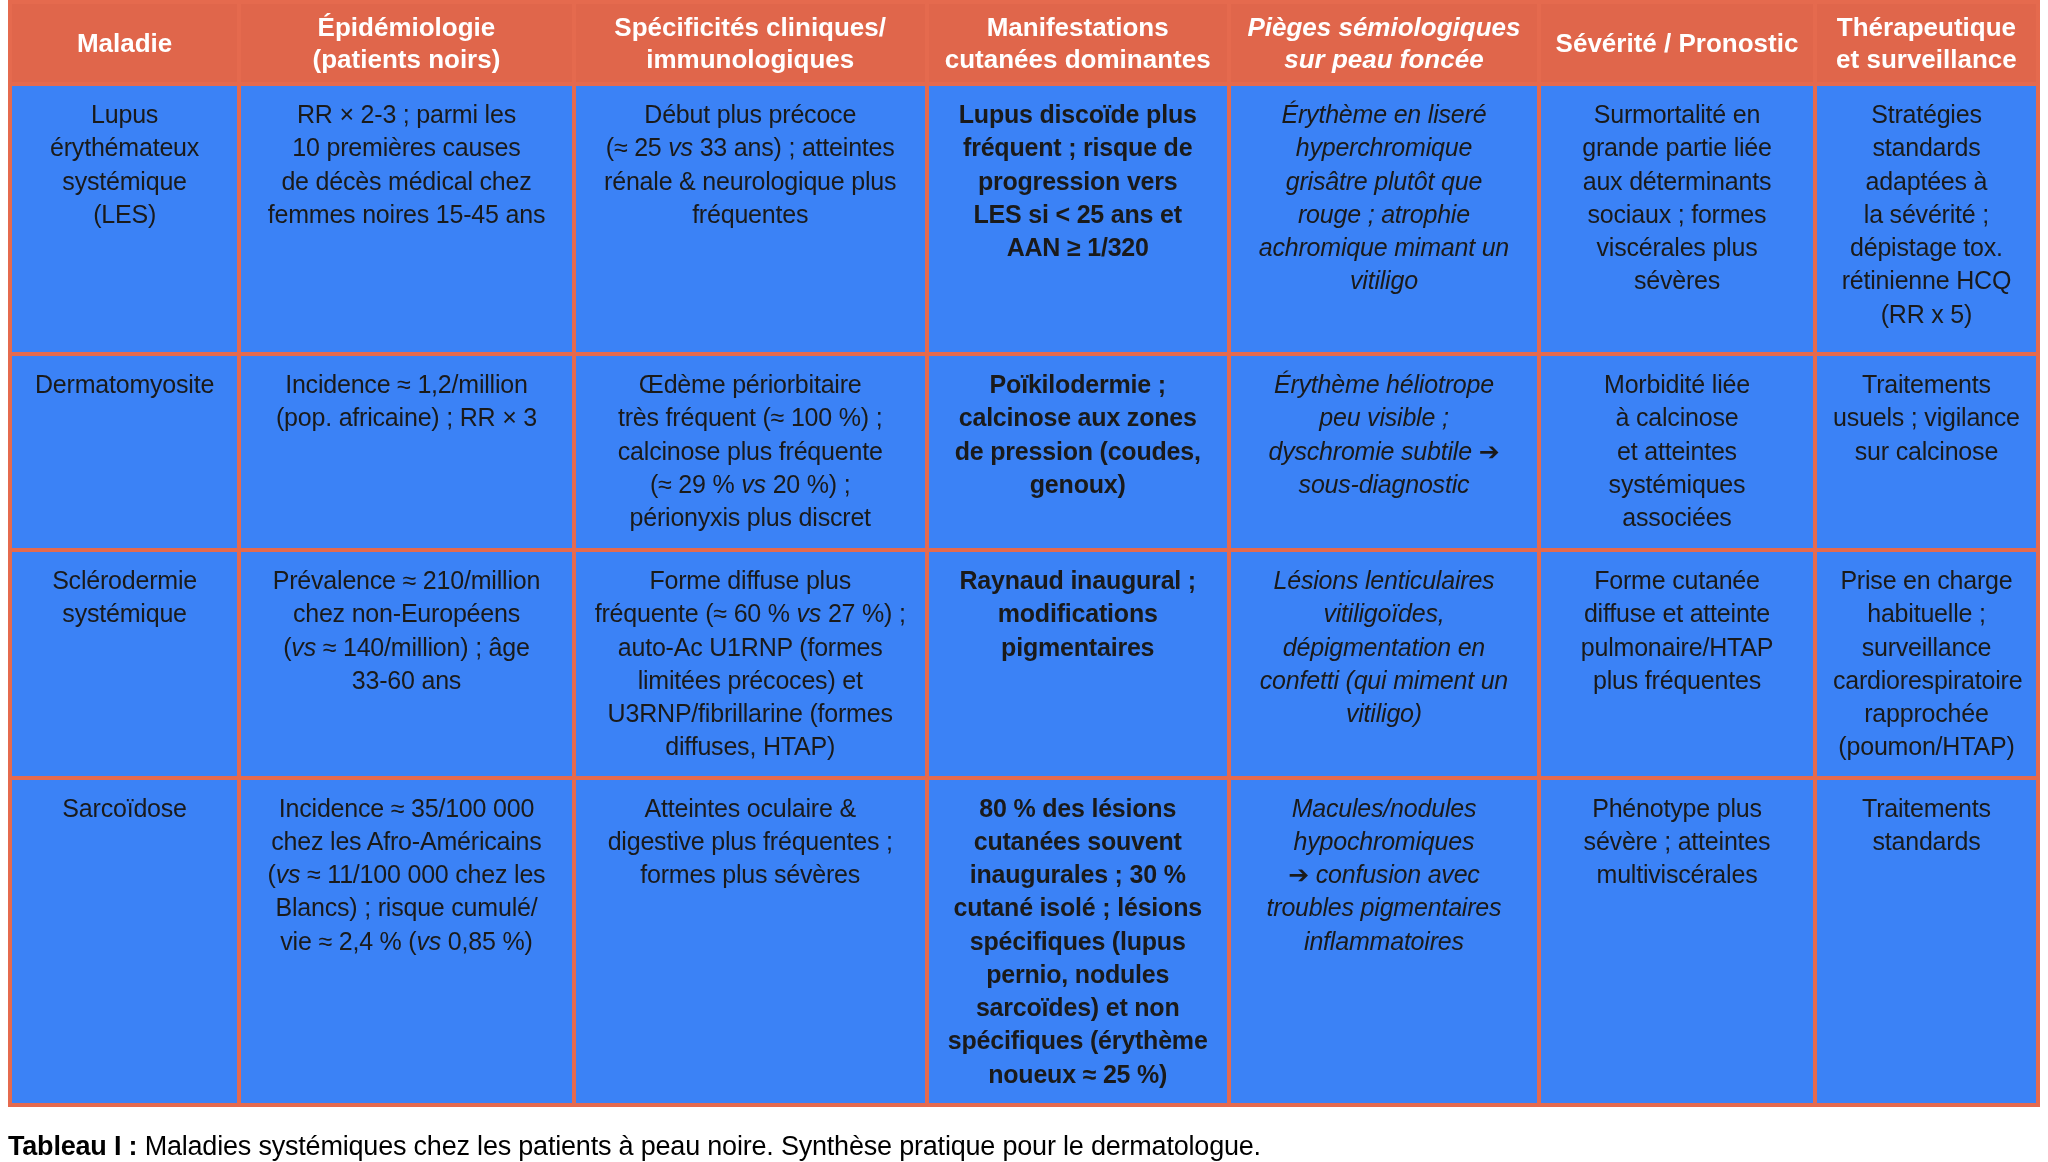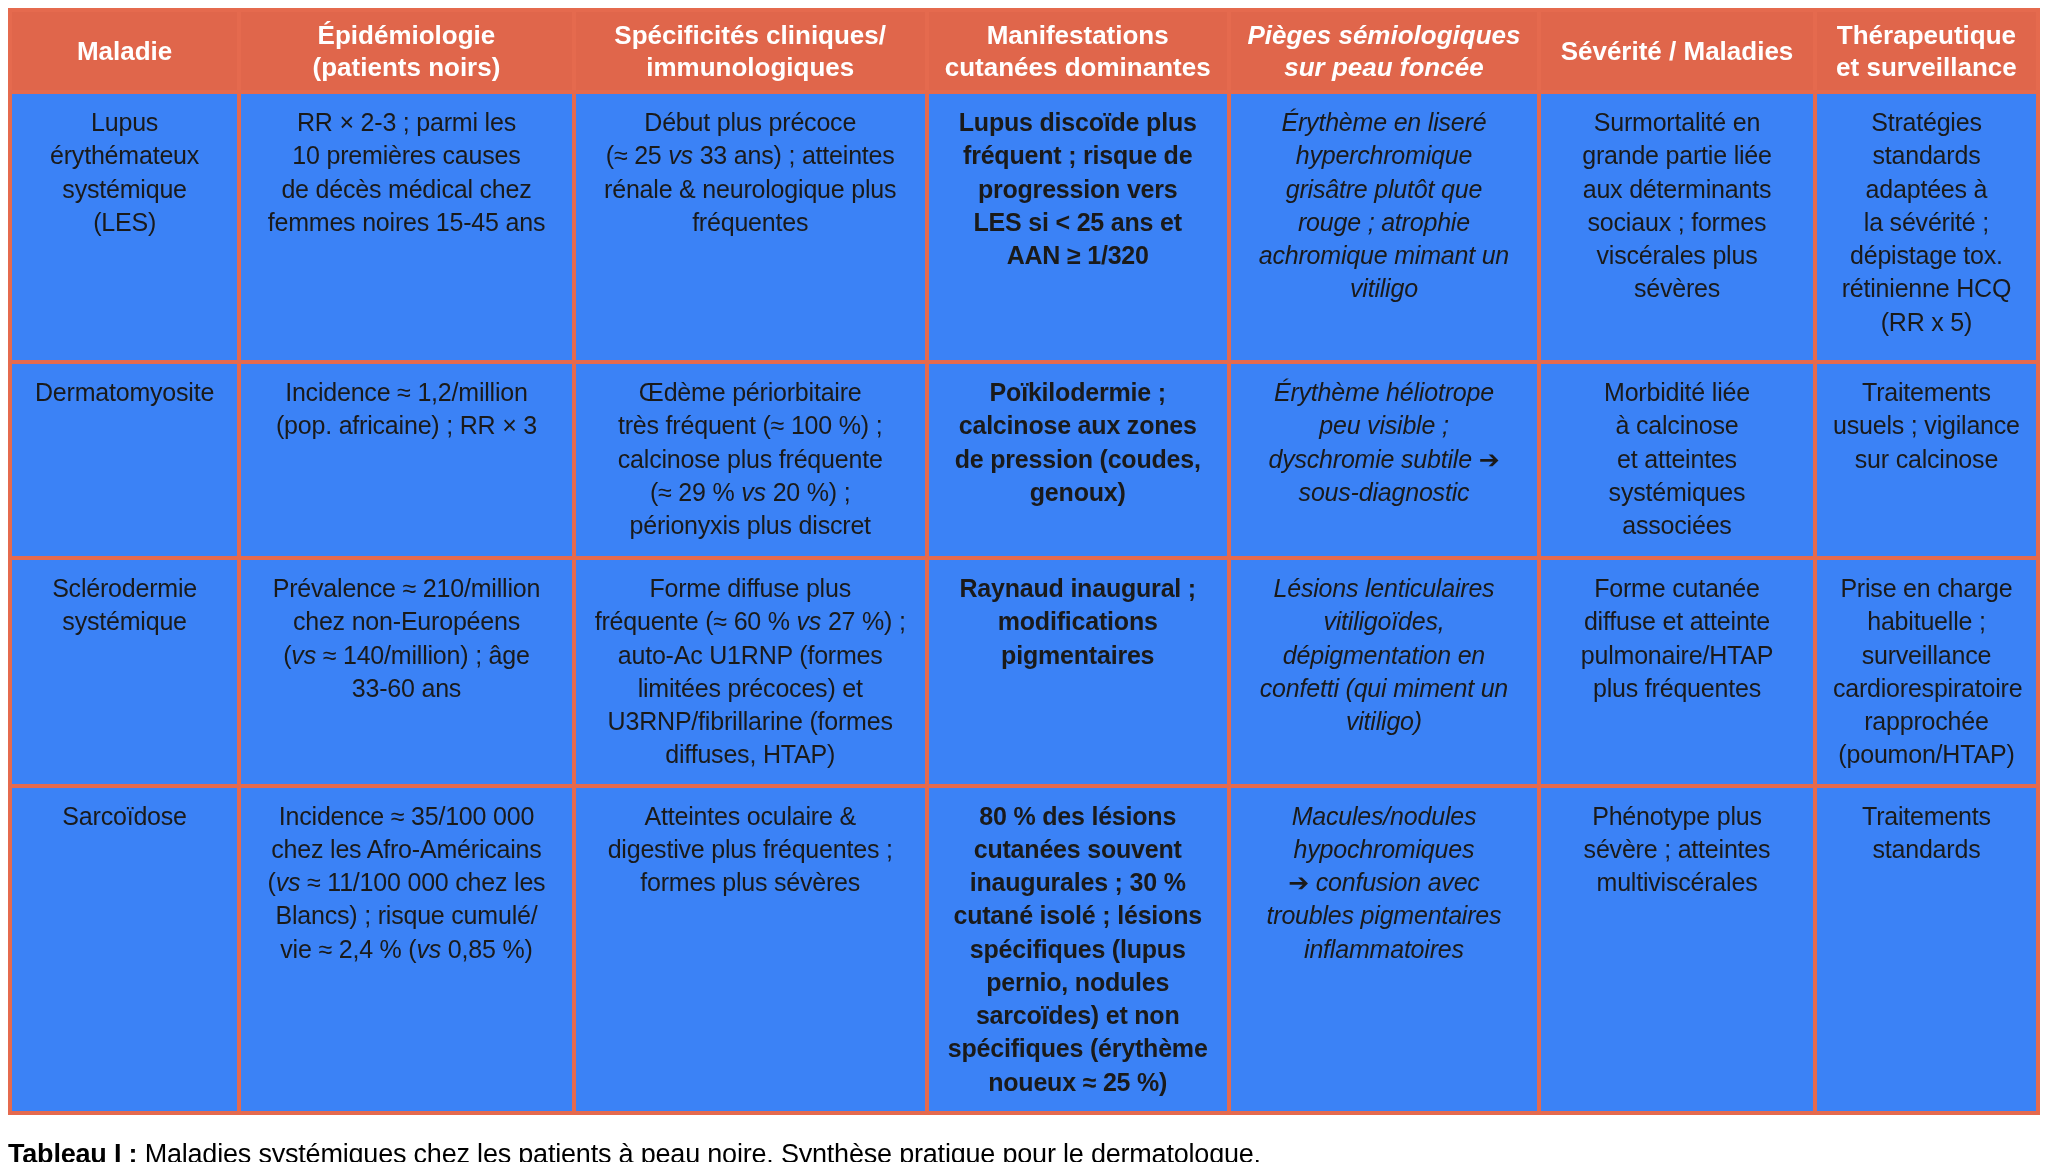--- a/index.html
+++ b/index.html
@@ -12,21 +12,21 @@
   html, body {
     margin: 0;
     padding: 0;
     background: var(--page-bg);
     font-family: "Liberation Sans", "DejaVu Sans", sans-serif;
   }
   .page {
     width: 2048px;
     height: 1162px;
     box-sizing: border-box;
-    padding: 8px 8px 0 8px;
+    padding: 0 8px 0 8px;
     background: var(--page-bg);
     overflow: hidden;
   }
   table.maladies {
     width: 2032px;
     border-collapse: collapse;
     table-layout: fixed;
   }
   table.maladies th,
   table.maladies td {
@@ -79,21 +79,21 @@
 
 <div class="page">
   <table class="maladies">
     <thead>
       <tr>
           <th class="col-maladie">Maladie</th>
           <th class="col-epidemiologie">Épidémiologie<br>(patients noirs)</th>
           <th class="col-specificites">Spécificités cliniques/<br>immunologiques</th>
           <th class="col-manifestations">Manifestations<br>cutanées dominantes</th>
           <th class="col-pieges">Pièges sémiologiques<br>sur peau foncée</th>
-          <th class="col-severite">Sévérité / Maladies</th>
+          <th class="col-severite">Sévérité / Pronostic</th>
           <th class="col-therapeutique">Thérapeutique<br>et surveillance</th>
         </tr>
     </thead>
     <tbody>
         <tr>
           <td class="col-maladie">Lupus<br>érythémateux<br>systémique (LES)</td>
           <td class="col-epidemiologie">RR × 2-3 ; parmi les<br>10 premières causes<br>de décès médical chez<br>femmes noires 15-45 ans</td>
           <td class="col-specificites">Début plus précoce<br>(≈ 25 <i class="vs">vs</i> 33 ans) ; atteintes<br>rénale &amp; neurologique plus<br>fréquentes</td>
           <td class="col-manifestations">Lupus discoïde plus<br>fréquent ; risque de<br>progression vers<br>LES si &lt; 25 ans et<br>AAN ≥ 1/320</td>
           <td class="col-pieges">Érythème en liseré<br>hyperchromique<br>grisâtre plutôt que<br>rouge ; atrophie<br>achromique mimant un<br>vitiligo</td>

